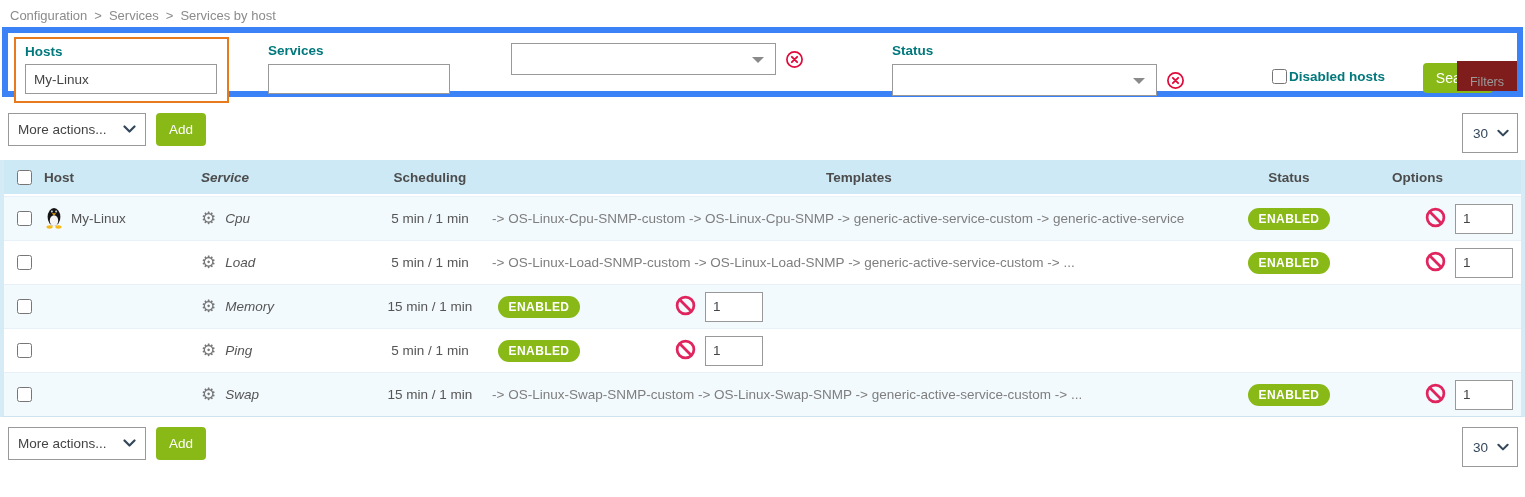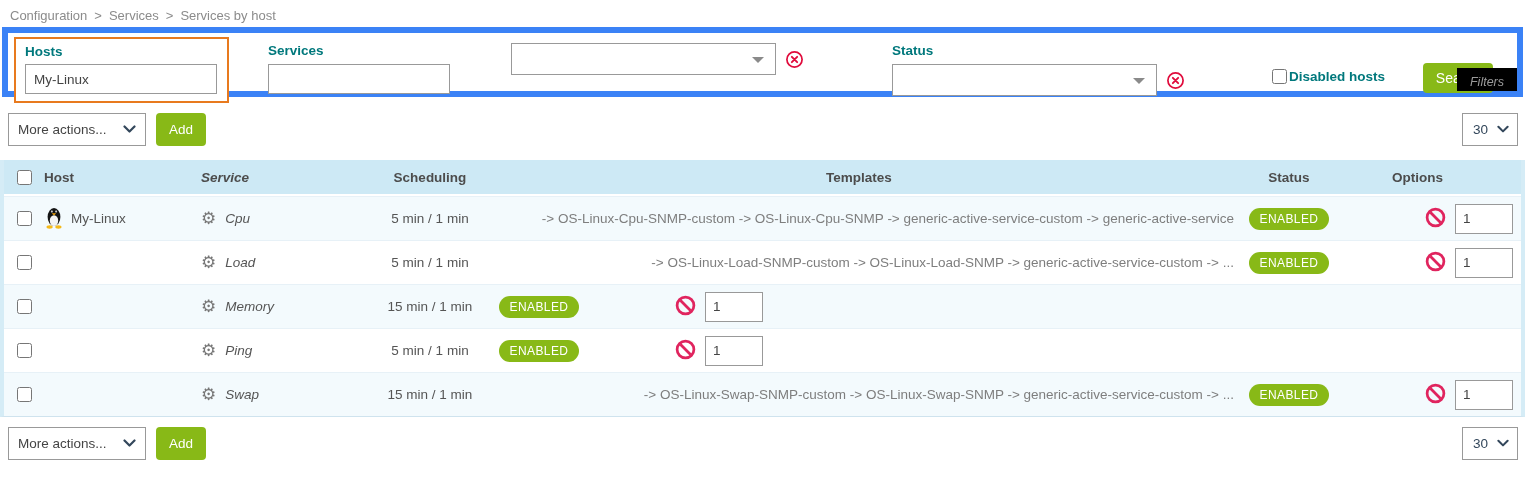--- a/index.html
+++ b/index.html
@@ -44,34 +44,34 @@
   .clear-icon { margin-left:9px; cursor:pointer; display:inline-flex; }
   .disabled-group { left:1264px; top:36px; display:flex; align-items:flex-start; }
   .disabled-group input { width:15px; height:15px; margin:0 2px 0 0; cursor:pointer; }
   .disabled-group .flabel { display:inline; margin:0; }
   .btn {
     background:#88b917; color:#fff; border:none; border-radius:4px;
     font-family:"Liberation Sans", sans-serif; cursor:pointer;
   }
   .search-btn { position:absolute; left:1415px; top:30px; width:70px; height:30px; font-size:14px; }
   .filters-tab {
-    position:absolute; right:0; bottom:0; background:#000000; color:#9a9a9a;
-    font-size:12.5px; padding:7px 13px 2px;font-style:italic;
+    position:absolute; right:0; bottom:0; background:#7f1d1d; color:#9a9a9a;
+    font-size:12.5px; padding:14px 13px 2px;
   }
 
   
   .toolbar { position:relative; height:34px; margin:16px 0 0 8px; display:flex; align-items:flex-start; }
   .actions-select {
     width:138px; height:33px; border:1px solid #999; background:#fff; color:#444;
     display:flex; align-items:center; justify-content:space-between;
     padding:0 9px 0 9px; cursor:pointer; font-size:13.5px;
   }
   .add-btn { margin-left:10px; height:33px; padding:0 13px; font-size:13.5px; }
   .pagesize-select {
-    position:absolute; right:7px; top:0; width:56px; height:33px;
+    position:absolute; right:7px; top:0; width:56px; height:40px;
     border:1px solid #999; background:#fff; color:#33475b;
     display:flex; align-items:center; justify-content:space-between;
     padding:0 8px 0 10px; cursor:pointer; font-size:13.5px;
   }
   .chev { display:inline-flex; }
 
   
   .svc-table {
     margin-top:13px; border-left:4px solid #d5ecf6; border-right:4px solid #d5ecf6;
     border-bottom:1px solid #cfe3ee;
@@ -82,26 +82,26 @@
   }
   .trow { display:flex; align-items:center; height:44px; border-top:1px solid #e7f1f7; }
   .trow:first-of-type { border-top:none; }
   .trow.tint { background:#f3fafd; }
   .trow.plain { background:#ffffff; }
   .col-check { width:40px; display:flex; justify-content:center; }
   .col-check input { width:15px; height:15px; margin:0; cursor:pointer; }
   .col-host { width:152px; display:flex; align-items:center; gap:7px; }
   .col-service { width:180px; display:flex; align-items:center; gap:9px; padding-left:5px;font-style:italic; }
   .col-sched { width:108px; text-align:center; }
-  .col-template { flex:1; padding-left:8px; color:#7e7e7e; white-space:nowrap; overflow:hidden;text-align:right; }
+  .col-template { flex:1; padding-left:8px; color:#7e7e7e; white-space:nowrap; overflow:hidden; }
   .thead .col-template { text-align:center; color:#4c4c4c; padding-left:0; }
   .col-status { width:110px; display:flex; justify-content:center; }
   .col-options { width:177px; display:flex; align-items:center; justify-content:flex-end; gap:9px; padding-right:8px; }
   .badge {
-    background:#88b917; color:#fff; font-weight:normal; font-size:12px;
+    background:#88b917; color:#fff; font-weight:bold; font-size:12px;
     padding:4px 11px; border-radius:11px; letter-spacing:.4px;
   }
   .opt-input { width:58px; height:30px; border:1px solid #999; font-size:13.5px; padding:0 7px; color:#444; }
   .gear { font-family:"DejaVu Sans", sans-serif; font-size:17px; color:#777; line-height:1; cursor:pointer; }
   .host-name, .svc-name { color:#555; }
   .footer-toolbar { margin-top:10px; }
 </style>
 </head>
 <body>
 

